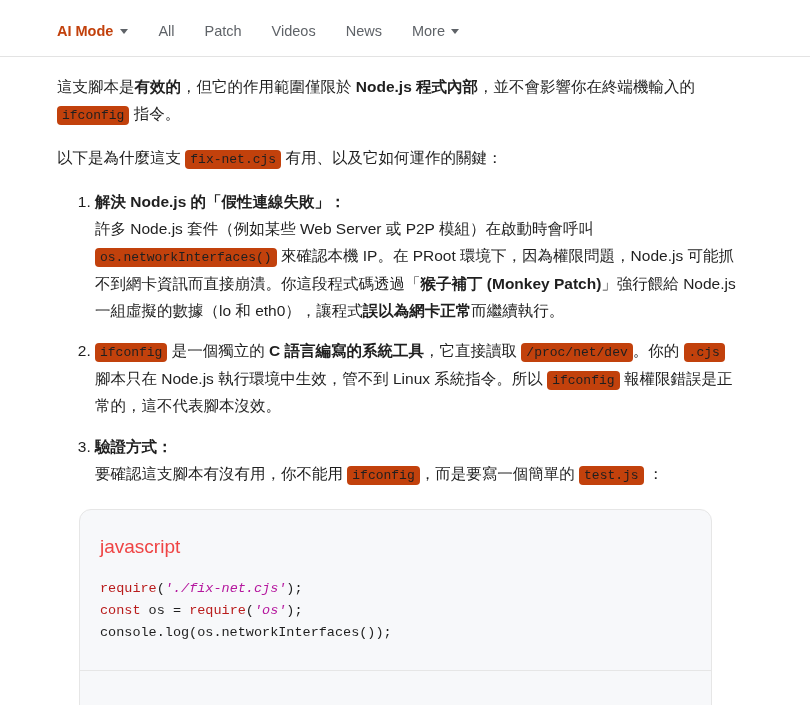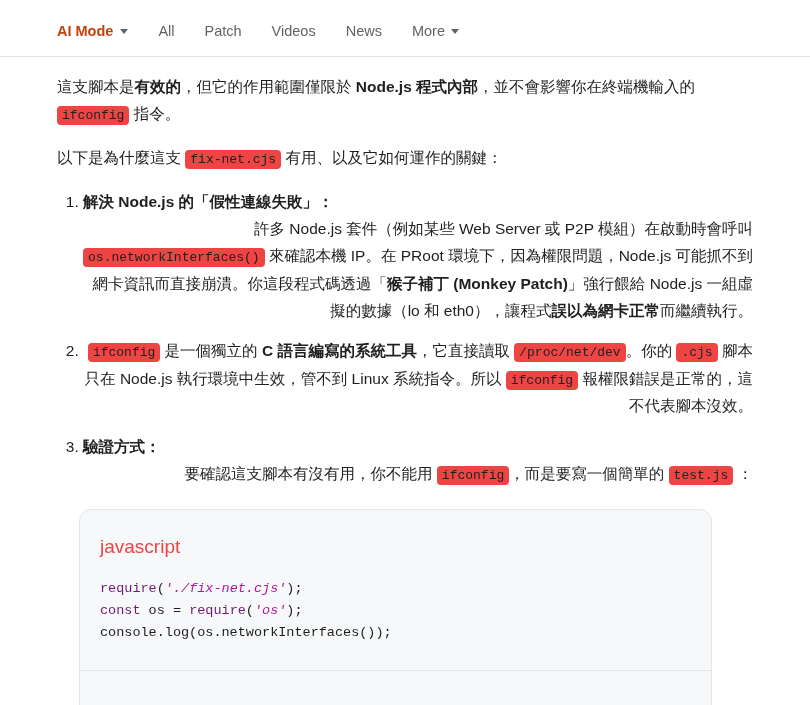--- a/index.html
+++ b/index.html
@@ -59,44 +59,43 @@
     line-height: 1.75;
   }
   p.para {
     margin: 0 0 16px 0;
   }
   b { font-weight: bold; }
 
   code.inline {
     font-family: "Liberation Mono", monospace;
     font-size: 13px;
-    background: #ef4444;
+    background: #c2410c;
     border-radius: 4px;
     padding: 2px 5px;
     color: #1f1f1f;
     white-space: nowrap;
   }
 
   ol.steps {
-    margin: 0;
+    margin: 12px;
     padding-left: 26px;
   }
   ol.steps > li {
     margin-bottom: 13px;
     line-height: 1.75;
   }
   ol.steps > li::marker {
     color: #1f1f1f;
   }
   .li-title {
     font-weight: bold;
   }
   .li-body {
     display: block;
-    text-align: right;
   }
 
   
   .codeblock {
     margin: 22px 0 0 22px;
     width: 631px;
     border: 1px solid #e6e6e6;
     border-radius: 12px;
     background: #f7f8fa;
     overflow: hidden;
@@ -108,21 +107,21 @@
     font-family: "Liberation Sans", sans-serif;
   }
   .code-body {
     font-family: "Liberation Mono", monospace;
     font-size: 13.5px;
     line-height: 1.65;
     padding: 4px 20px 26px 20px;
     white-space: pre;
     color: #1f1f1f;
   }
-  .tok-kw { color: #701a75; }
+  .tok-kw { color: #b91c1c; }
   .tok-str { color: #b5179e; font-style: italic; }
   .tok-plain { color: #1f1f1f; }
 
   .code-footer {
     border-top: 1px solid #e6e6e6;
     background: #f7f8fa;
     display: flex;
     align-items: center;
     justify-content: space-between;
     padding: 16px 20px;

